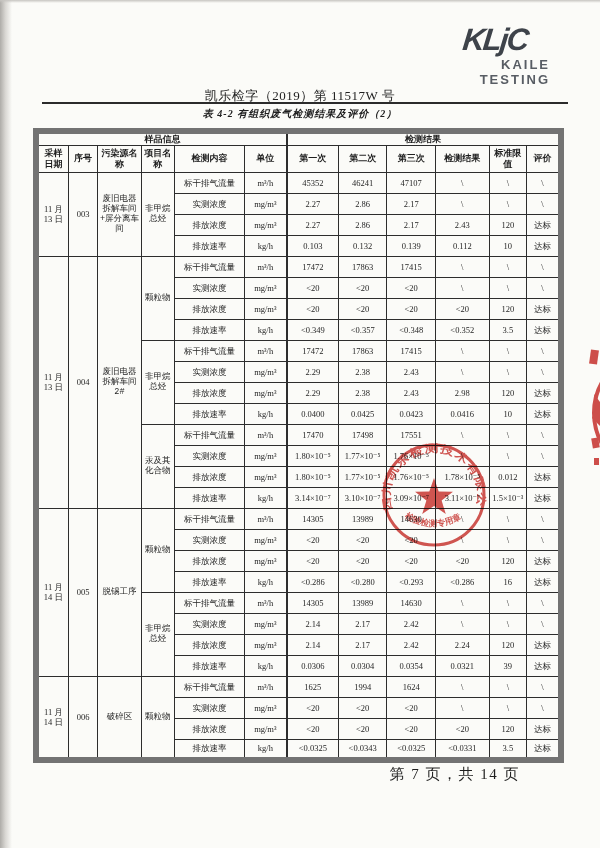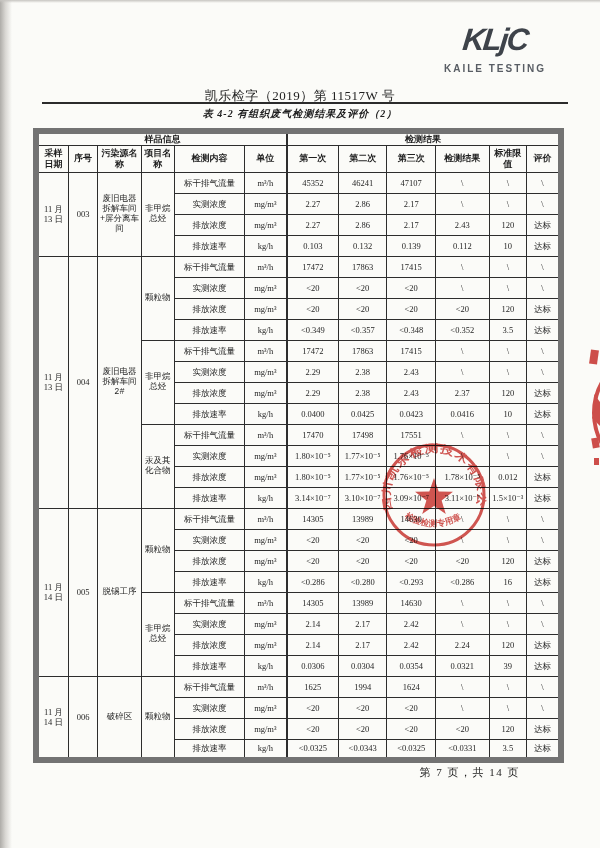--- a/index.html
+++ b/index.html
@@ -18,21 +18,21 @@
     background:linear-gradient(to bottom,#c7c5c1,rgba(251,251,248,0));
   }
   
   .logo { position:absolute; top:24px; right:50px; text-align:center; color:#43484e; width:110px; }
   .logo-main {
     font-family:"Liberation Sans","DejaVu Sans",sans-serif;
     font-weight:bold; font-style:italic; font-size:31px; line-height:1;
     letter-spacing:-2px; transform:skewX(-6deg); color:#3e434a;
   }
   .logo-cn { font-size:14.5px; font-weight:bold; letter-spacing:4px; margin-top:3px; color:#4a4f56; }
-  .logo-en { font-family:"Liberation Sans","DejaVu Sans",sans-serif; font-size:10px; font-weight:bold; letter-spacing:2px; margin-top:8px; color:#585d64; }
+  .logo-en { font-family:"Liberation Sans","DejaVu Sans",sans-serif; font-size:13px; font-weight:bold; letter-spacing:2px; margin-top:2px; color:#585d64;text-align:right; }
   
   .doc-number { position:absolute; top:87px; left:0; width:100%; text-align:center; font-size:13px; letter-spacing:0.5px; }
   .head-rule { position:absolute; top:102px; left:42px; width:526px; height:2px; background:#2b2b2b; }
   .table-title { position:absolute; top:107px; left:0; width:100%; text-align:center; font-size:10px; font-weight:bold; letter-spacing:1px;font-style:italic; }
   
   table.results {
     position:absolute; left:33px; top:128px; width:531px;
     border-collapse:collapse; table-layout:fixed;
     border:6px solid #737373;
   }
@@ -41,21 +41,21 @@
     padding:0 1px; font-size:8.5px; line-height:1.2; overflow:hidden;
   }
   th { font-weight:bold; font-size:9px; }
   tr.group-row { height:14px; }
   tr.colhead-row { height:27px; }
   tbody tr { height:21px; }
   .thick-left { border-left:2px solid #2d2d2d; }
   .wrap { word-break:break-all;font-family:Liberation Mono, monospace; }
   .pre { white-space:pre-line; }
   
-  .page-footer { position:absolute; top:765px; right:80px; font-size:11px; letter-spacing:1.5px; }
+  .page-footer { position:absolute; top:765px; right:80px; font-size:15px; letter-spacing:1.5px; }
   
   .stamp-main {
     position:absolute; left:379px; top:440px; width:110px; height:110px;
     opacity:0.82; mix-blend-mode:multiply; pointer-events:none;
   }
   .stamp-edge {
     position:absolute; right:0; top:342px; width:20px; height:142px;
     opacity:0.85; mix-blend-mode:multiply; pointer-events:none; overflow:hidden;
   }
 </style>
@@ -220,21 +220,21 @@
         <td>\</td>
         <td>\</td>
         <td>\</td>
       </tr>
       <tr>
         <td>排放浓度</td>
         <td>mg/m³</td>
         <td class="thick-left">2.29</td>
         <td>2.38</td>
         <td>2.43</td>
-        <td>2.37</td>
+        <td>2.98</td>
         <td>120</td>
         <td>达标</td>
       </tr>
       <tr>
         <td>排放速率</td>
         <td>kg/h</td>
         <td class="thick-left">0.0400</td>
         <td>0.0425</td>
         <td>0.0423</td>
         <td>0.0416</td>

